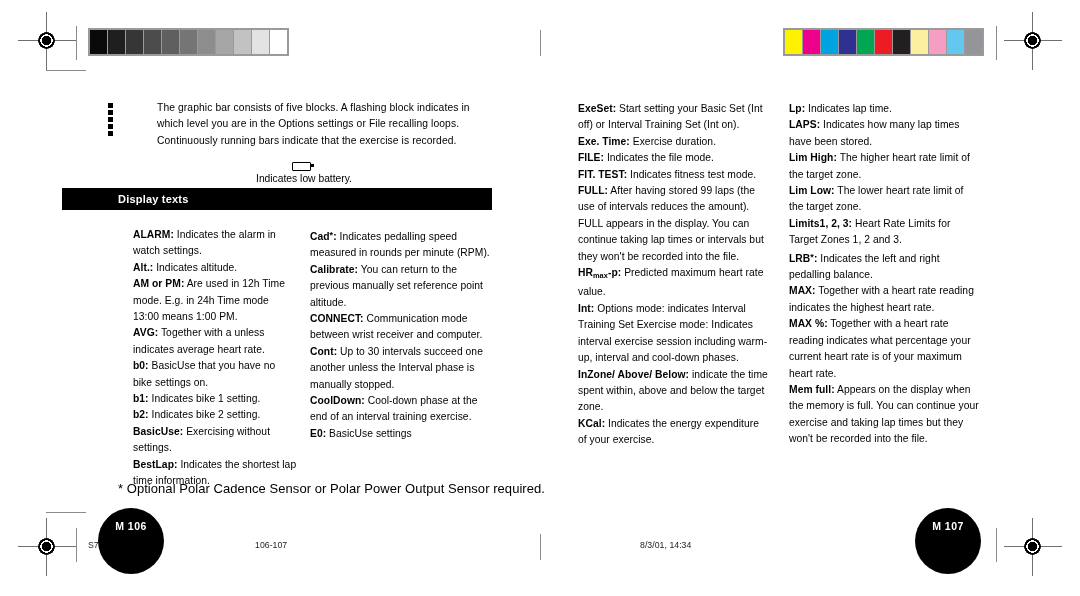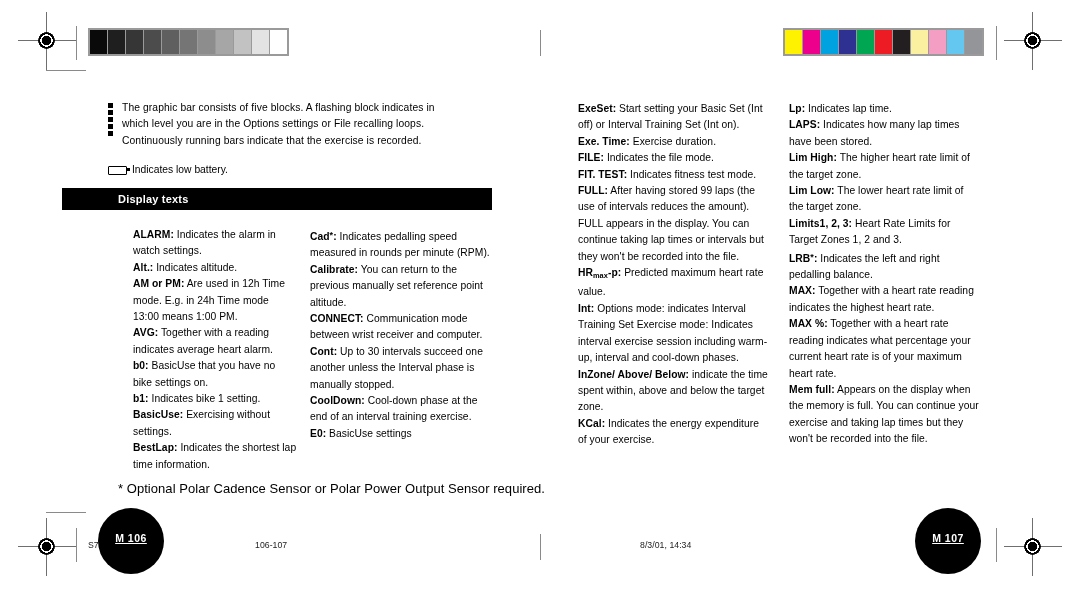--- a/index.html
+++ b/index.html
@@ -53,21 +53,21 @@
   }
   .swatch { width: 17px; height: 24px; }
 
   
   .intro {
     position: absolute;
     left: 108px;
     top: 100px;
     width: 392px;
   }
-  .intro-row { display: flex; align-items: flex-start; }
+  .intro-row { display: flex; align-items: flex-start; gap: 35px; }
   .bar-icon {
     width: 14px;
     flex: 0 0 14px;
     padding-top: 3px;
   }
   .bar-icon i {
     display: block;
     width: 5px;
     height: 5px;
     background: #000;
@@ -77,20 +77,21 @@
     font-size: 10.3px;
     line-height: 16.4px;
     letter-spacing: .1px;
   }
   .battery-row {
     display: flex;
     align-items: center;
     margin-top: 13px;
     font-size: 10.3px;
     line-height: 16.4px;
+    flex-direction: column;
   }
   .battery-icon {
     flex: 0 0 auto;
     width: 17px;
     height: 7px;
     border: 1.6px solid #000;
     border-radius: 1px;
     position: relative;
     margin-right: 5px;
   }
@@ -163,21 +164,21 @@
     width: 66px;
     height: 66px;
     border-radius: 50%;
     background: #000000;
     color: #ffffff;
     font-size: 10.5px;
     font-weight: bold;
     letter-spacing: .5px;
     text-align: center;
   }
-  .page-dot span { display: block; margin-top: 24px; text-decoration: underline; }
+  .page-dot span { display: block; margin-top: 12px; }
 
   .center-tick {
     position: absolute;
     background: #8a8a8a;
     width: 1px;
   }
 </style>
 </head>
 <body>
 
@@ -263,23 +264,24 @@
 </div>
 
 <div class="section-bar">
   <span>Display texts</span>
 </div>
 
 <div class="col" id="col1">
     <p><b>ALARM:</b><span> Indicates the alarm in watch settings.</span></p>
     <p><b>Alt.:</b><span> Indicates altitude.</span></p>
     <p><b>AM or PM:</b><span> Are used in 12h Time mode. E.g. in 24h Time mode 13:00 means 1:00 PM.</span></p>
-    <p><b>AVG:</b><span> Together with a reading indicates average heart alarm.</span></p>
+    <p><b>AVG:</b><span> Together with a unless indicates average heart rate.</span></p>
     <p><b>b0:</b><span> BasicUse that you have no bike settings on.</span></p>
     <p><b>b1:</b><span> Indicates bike 1 setting.</span></p>
+    <p><b>b2:</b><span> Indicates bike 2 setting.</span></p>
     <p><b>BasicUse:</b><span> Exercising without settings.</span></p>
     <p><b>BestLap:</b><span> Indicates the shortest lap time information.</span></p>
   </div>
 <div class="col" id="col2">
     <p><b>Cad<span class="star">*</span>:</b><span> Indicates pedalling speed measured in rounds per minute (RPM).</span></p>
     <p><b>Calibrate:</b><span> You can return to the previous manually set reference point altitude.</span></p>
     <p><b>CONNECT:</b><span> Communication mode between wrist receiver and computer.</span></p>
     <p><b>Cont:</b><span> Up to 30 intervals succeed one another unless the Interval phase is manually stopped.</span></p>
     <p><b>CoolDown:</b><span> Cool-down phase at the end of an interval training exercise.</span></p>
     <p><b>E0:</b><span> BasicUse settings</span></p>

